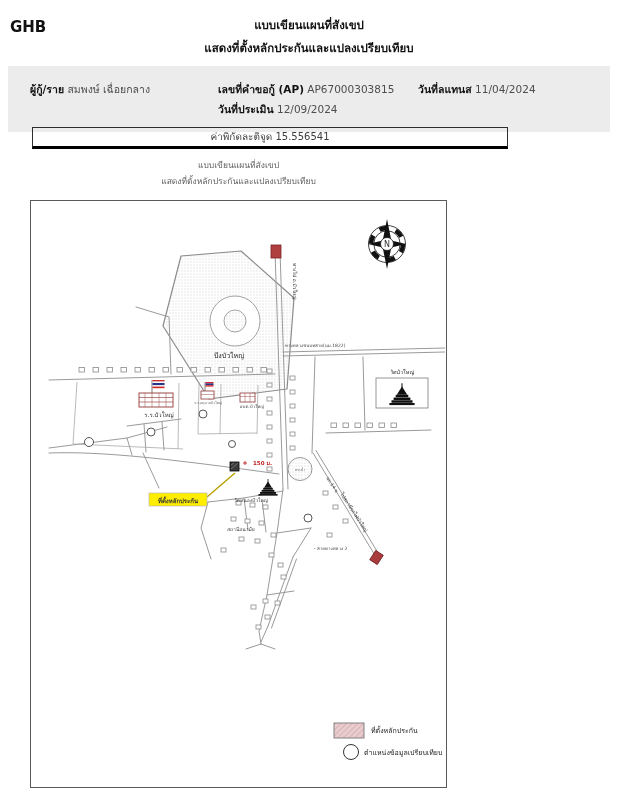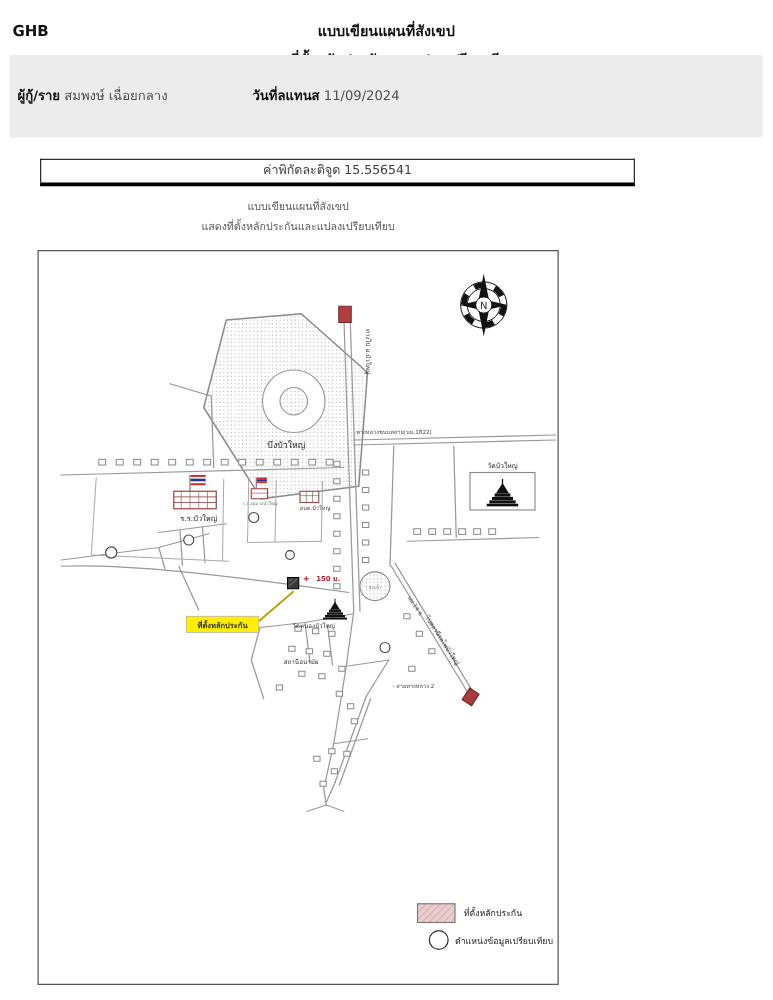--- a/index.html
+++ b/index.html
@@ -1,23 +1,23 @@
 <!DOCTYPE html>
 <html><head>
 <meta charset="utf-8">
 <style>
   html,body{margin:0;padding:0;background:#fff;}
   body{width:618px;height:800px;position:relative;overflow:hidden;
        font-family:"DejaVu Sans",sans-serif;color:#222;}
-  .brand{position:absolute;left:10px;top:18px;font-size:12px;font-weight:bold;color:#111;}
+  .brand{position:absolute;left:10px;top:18px;font-size:15px;font-weight:bold;color:#111;}
   .title1{position:absolute;left:0;top:16px;width:618px;text-align:center;font-size:11.5px;font-weight:bold;color:#111;}
   .title2{position:absolute;left:0;top:39px;width:618px;text-align:center;font-size:11.5px;font-weight:bold;color:#111;}
-  .infobox{position:absolute;left:8px;top:44px;width:602px;height:66px;background:#ececec;
+  .infobox{position:absolute;left:8px;top:66px;width:602px;height:66px;background:#ececec;
            display:grid;grid-template-columns:188px 200px 1fr;align-content:center;
-           row-gap:1px;padding-left:6px;box-sizing:border-box;font-size:10.5px;line-height:19px;}
+           row-gap:1px;padding-left:22px;box-sizing:border-box;font-size:10.5px;line-height:19px;}
   .infobox .lbl{font-weight:bold;color:#111;}
   .infobox .val{color:#4d4d4d;}
   .coordbar{position:absolute;left:32px;top:127px;width:476px;height:22px;display:flex;
             border:1px solid #2e2e2e;border-bottom:3px solid #000;box-sizing:border-box;}
   .coordcell{flex:1;text-align:center;font-size:10px;color:#3d3d3d;line-height:18px;white-space:nowrap;}
   .coordcell.right{border-left:2px solid #000;}
   .subttl1{position:absolute;left:30px;top:158px;width:417px;text-align:center;font-size:8.5px;color:#5a5a5a;}
   .subttl2{position:absolute;left:30px;top:174px;width:417px;text-align:center;font-size:8.5px;color:#5a5a5a;}
   .mapframe{position:absolute;left:30px;top:200px;width:417px;height:588px;border:1.5px solid #5a5a5a;box-sizing:border-box;background:#fff;}
   svg{display:block;}
@@ -36,22 +36,24 @@
 </style>
 </head>
 <body>
 
 <div class="brand">GHB</div>
 <div class="title1">แบบเขียนแผนที่สังเขป</div>
 <div class="title2">แสดงที่ตั้งหลักประกันและแปลงเปรียบเทียบ</div>
 
 <div class="infobox">
   <div><span class="lbl">ผู้กู้/ราย</span> <span class="val">สมพงษ์ เฉื่อยกลาง</span></div>
-  <div><span class="lbl">วันที่ลแทนส</span> <span class="val">11/09/2024</span></div>
+  <div><span class="lbl">เลขที่คำขอกู้ (AP)</span> <span class="val">AP67000303815</span></div>
+  <div><span class="lbl">วันที่ลแทนส</span> <span class="val">11/04/2024</span></div>
   <div></div>
+  <div><span class="lbl">วันที่ประเมิน</span> <span class="val">12/09/2024</span></div>
 </div>
 
 <div class="coordbar">
   <div class="coordcell">ค่าพิกัดละติจูด 15.556541</div>
 </div>
 
 <div class="subttl1">แบบเขียนแผนที่สังเขป</div>
 <div class="subttl2">แสดงที่ตั้งหลักประกันและแปลงเปรียบเทียบ</div>
 
 <div class="mapframe">

